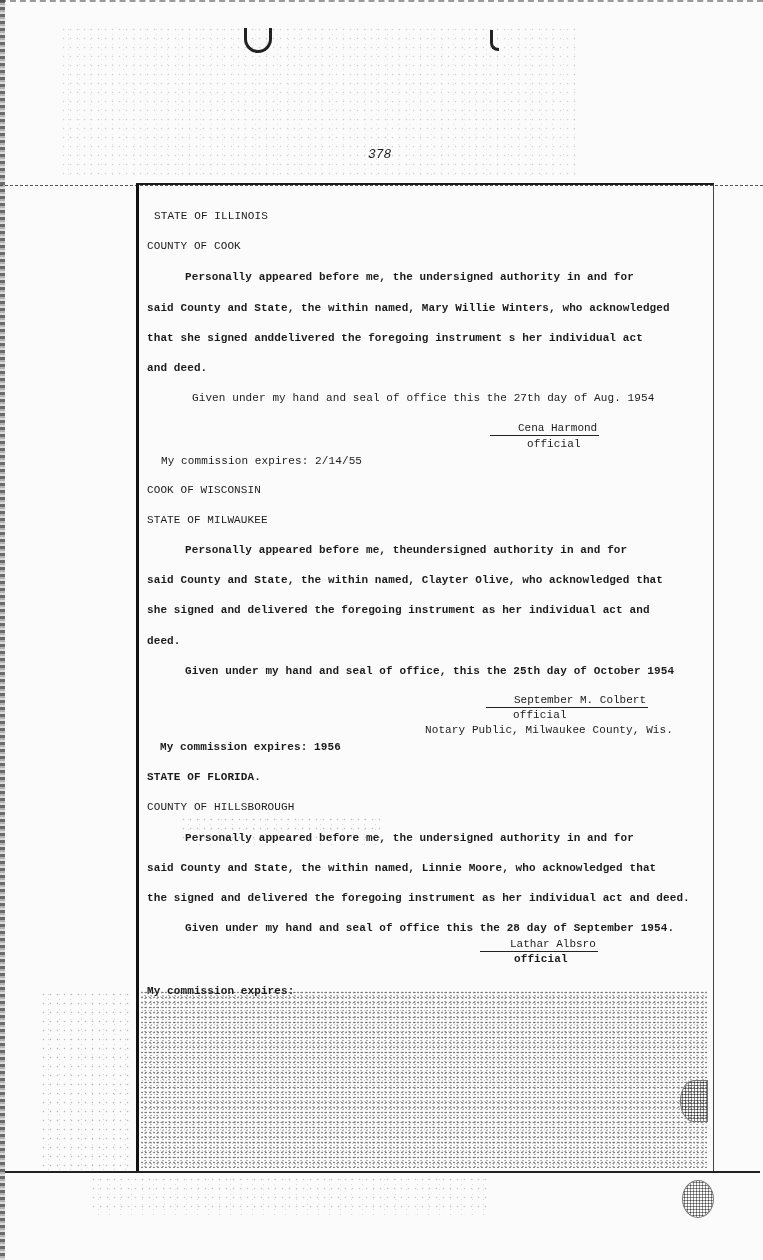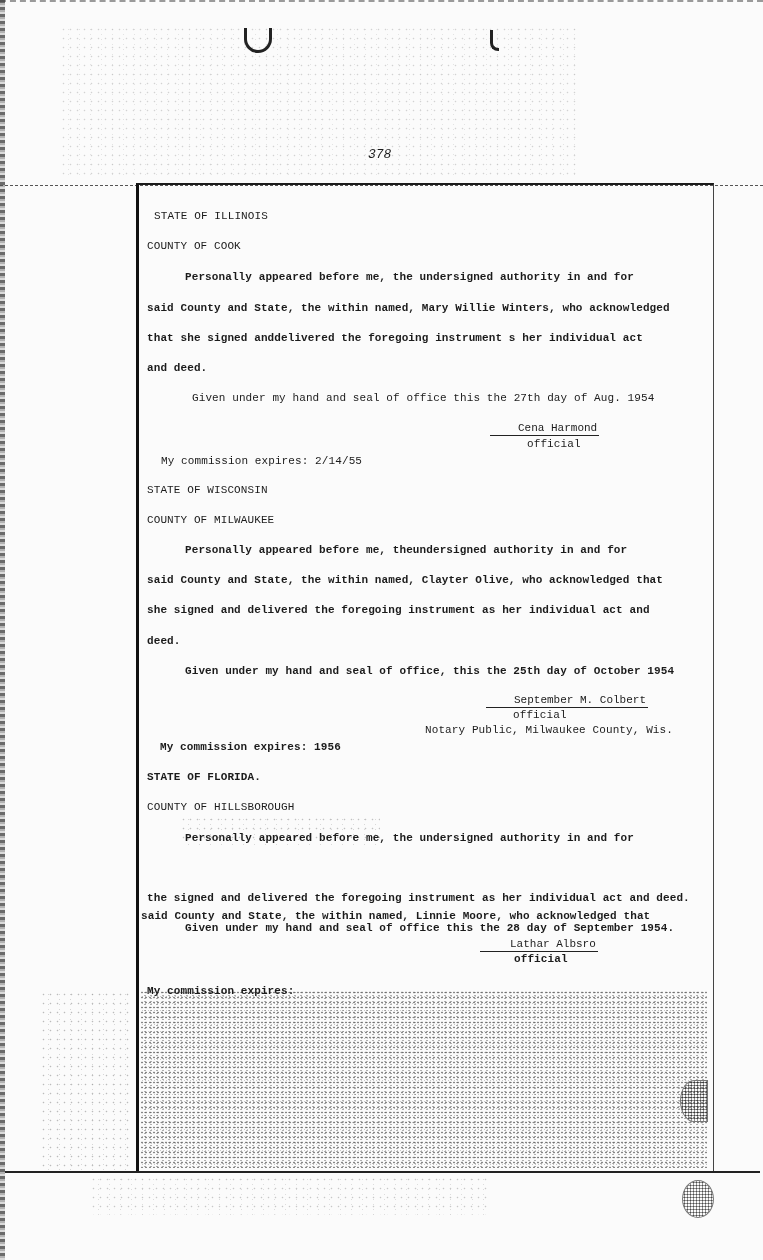--- a/index.html
+++ b/index.html
@@ -97,39 +97,39 @@
     <div class="line" style="left:147px;top:302px;">said County and State, the within named, Mary Willie Winters, who acknowledged</div>
     <div class="line" style="left:147px;top:332px;">that she signed anddelivered the foregoing instrument s her individual act</div>
     <div class="line" style="left:147px;top:362px;">and deed.</div>
     <div class="line light" style="left:192px;top:392px;">Given under my hand and seal of office this the 27th day of Aug. 1954</div>
     <div class="sig" style="left:490px;top:422px;">Cena Harmond</div>
     <div class="line light" style="left:527px;top:438px;">official</div>
     <div class="line light" style="left:161px;top:455px;">My commission expires:  2/14/55</div>
   </div>
 
   <div>
-    <div class="line light" style="left:147px;top:484px;">STATE OF WISCONSIN</div>
-    <div class="line light" style="left:147px;top:514px;">COUNTY OF MILWAUKEE</div>
+    <div class="line light" style="left:147px;top:484px;">COOK OF WISCONSIN</div>
+    <div class="line light" style="left:147px;top:514px;">STATE OF MILWAUKEE</div>
     <div class="line" style="left:185px;top:544px;">Personally appeared before me, theundersigned authority in and for</div>
     <div class="line" style="left:147px;top:574px;">said County and State, the within named, Clayter Olive, who acknowledged that</div>
     <div class="line" style="left:147px;top:604px;">she signed and delivered the foregoing instrument as her individual act and</div>
     <div class="line" style="left:147px;top:635px;">deed.</div>
     <div class="line" style="left:185px;top:665px;">Given under my hand and seal of office, this the 25th day of October 1954</div>
     <div class="sig" style="left:486px;top:694px;">September M. Colbert</div>
     <div class="line light" style="left:513px;top:709px;">official</div>
     <div class="line light" style="left:425px;top:724px;">Notary Public, Milwaukee County, Wis.</div>
     <div class="line" style="left:160px;top:741px;">My commission expires: 1956</div>
   </div>
 
   <div>
     <div class="line light" style="left:147px;top:771px;font-weight:bold;">STATE OF FLORIDA.</div>
     <div class="line light" style="left:147px;top:801px;">COUNTY OF HILLSBOROUGH</div>
     <div class="speckle" style="left:180px;top:815px;width:200px;height:30px;opacity:0.5;"></div>
     <div class="line" style="left:185px;top:832px;">Personally appeared before me, the undersigned authority in and for</div>
-    <div class="line" style="left:141px;top:862px;margin-top:48px;">said County and State, the within named, Linnie Moore, who acknowledged that</div>
+    <div class="line" style="left:147px;top:862px;">said County and State, the within named, Linnie Moore, who acknowledged that</div>
     <div class="line" style="left:147px;top:892px;">the signed and delivered the foregoing instrument as her individual act and deed.</div>
     <div class="line" style="left:185px;top:922px;">Given under my hand and seal of office this the 28 day of September 1954.</div>
     <div class="sig" style="left:480px;top:938px;padding-left:30px;">Lathar Albsro</div>
     <div class="line" style="left:514px;top:953px;">official</div>
     <div class="line" style="left:147px;top:985px;">My commission expires:</div>
   </div>
 
   <div class="noise-block"></div>
   <div class="speckle" style="left:40px;top:990px;width:90px;height:180px;opacity:0.55;"></div>
   <div class="speckle" style="left:90px;top:1175px;width:400px;height:40px;opacity:0.45;"></div>

